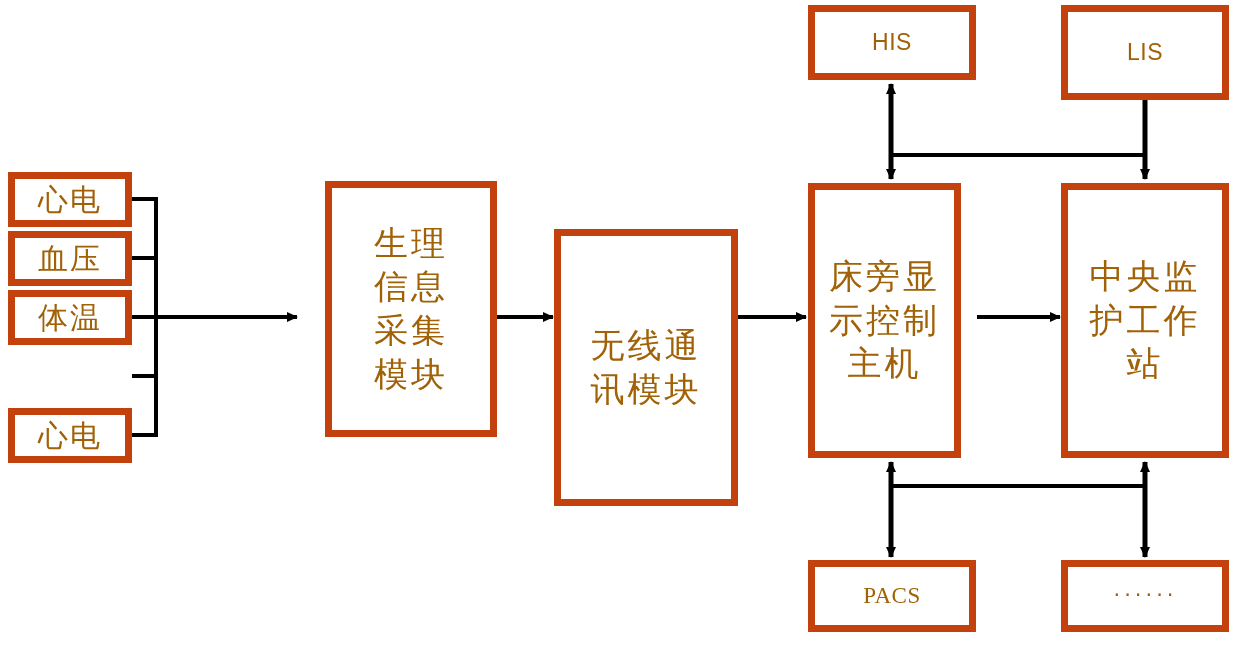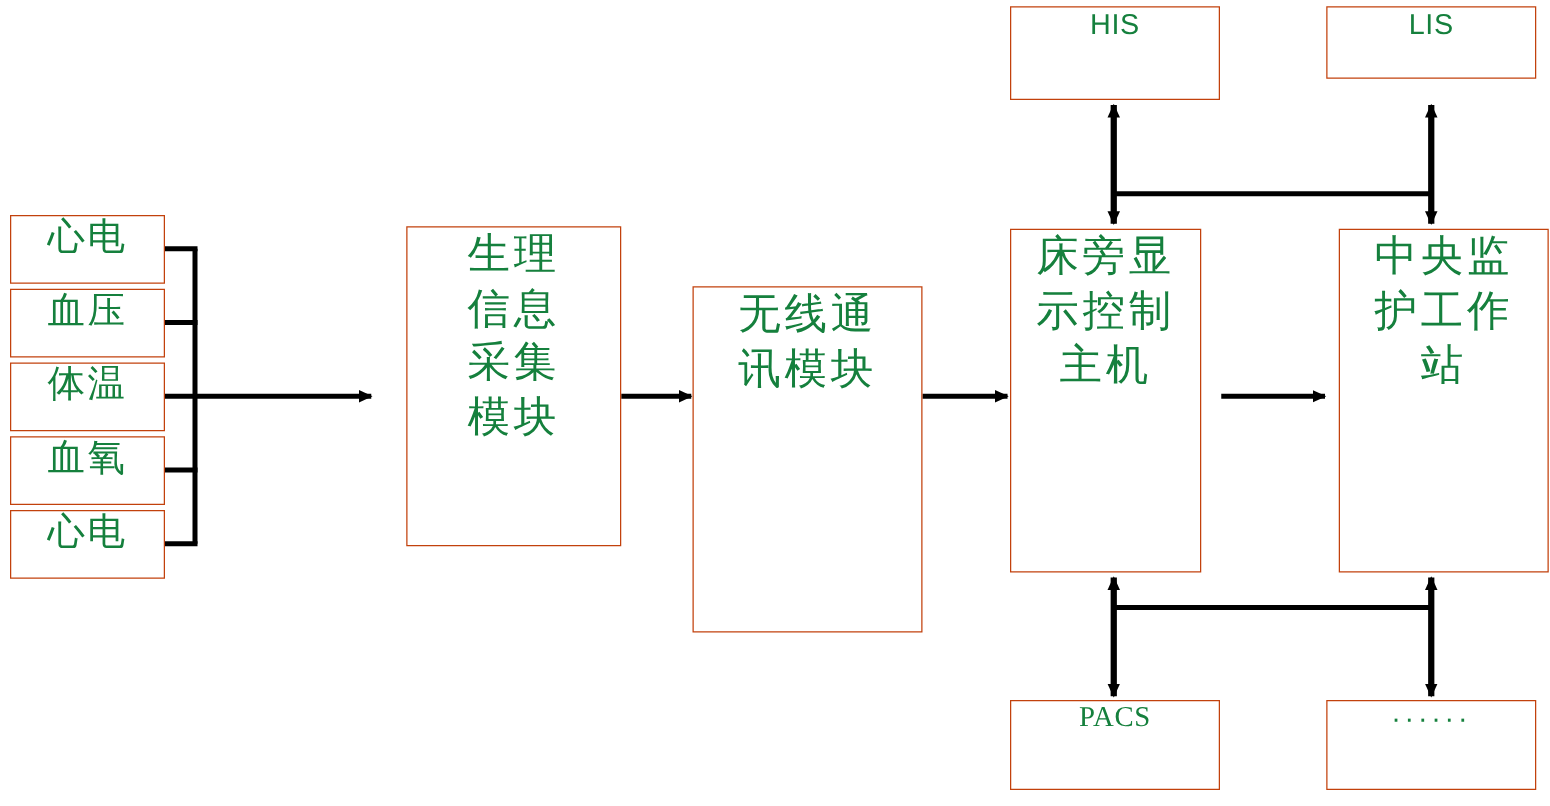--- a/index.html
+++ b/index.html
@@ -11,27 +11,27 @@
     position: relative;
     width: 1240px;
     height: 645px;
     background: #ffffff;
     font-family: "Liberation Sans", "DejaVu Sans", sans-serif;
     overflow: hidden;
   }
   .box {
     position: absolute;
     box-sizing: border-box;
-    border: 1px solid #c2410c;
+    border: 7px solid #c2410c;
     background: #ffffff;
     display: flex;
-    align-items: flex-start;
+    align-items: center;
     justify-content: center;
     text-align: center;
-    color: #15803d;
+    color: #a16207;
   }
   .sensor-box {
     font-size: 30px;
     letter-spacing: 2px;
     line-height: 1.1;
   }
   .module-box {
     font-size: 34px;
     line-height: 1.28;
     letter-spacing: 3px;
@@ -101,23 +101,20 @@
 
   <div class="box sensor-box" style="left:8px; top:172px; width:124px; height:55px;">
     <span>心电</span>
   </div>
   <div class="box sensor-box" style="left:8px; top:231px; width:124px; height:55px;">
     <span>血压</span>
   </div>
   <div class="box sensor-box" style="left:8px; top:290px; width:124px; height:55px;">
     <span>体温</span>
   </div>
-  <div class="box sensor-box" style="left:8px; top:349px; width:124px; height:55px;">
-    <span>血氧</span>
-  </div>
   <div class="box sensor-box" style="left:8px; top:408px; width:124px; height:55px;">
     <span>心电</span>
   </div>
 
   <div class="box module-box" style="left:299px; top:181px; width:172px; height:256px;margin-left:26px;">
     <span class="stack">生理
 信息
 采集
 模块</span>
   </div>
@@ -126,30 +123,30 @@
     <span class="stack">无线通
 讯模块</span>
   </div>
 
   <div class="box module-box" style="left:808px; top:183px; width:153px; height:275px;">
     <span class="stack">床旁显
 示控制
 主机</span>
   </div>
 
-  <div class="box module-box" style="left:1061px; top:183px; width:168px; height:275px;margin-left:10px;">
+  <div class="box module-box" style="left:1061px; top:183px; width:168px; height:275px;">
     <span class="stack">中央监
 护工作
 站</span>
   </div>
 
   <div class="box ext-box" style="left:808px; top:5px; width:168px; height:75px;">
     <span>HIS</span>
   </div>
-  <div class="box ext-box" style="left:1061px; top:5px; width:168px; height:58px;">
+  <div class="box ext-box" style="left:1061px; top:5px; width:168px; height:95px;">
     <span>LIS</span>
   </div>
 
   <div class="box ext-box" style="left:808px; top:560px; width:168px; height:72px;font-family:Liberation Serif, serif;">
     <span>PACS</span>
   </div>
   <div class="box ext-box ellipsis-box" style="left:1061px; top:560px; width:168px; height:72px;">
     <span>······</span>
   </div>
 

